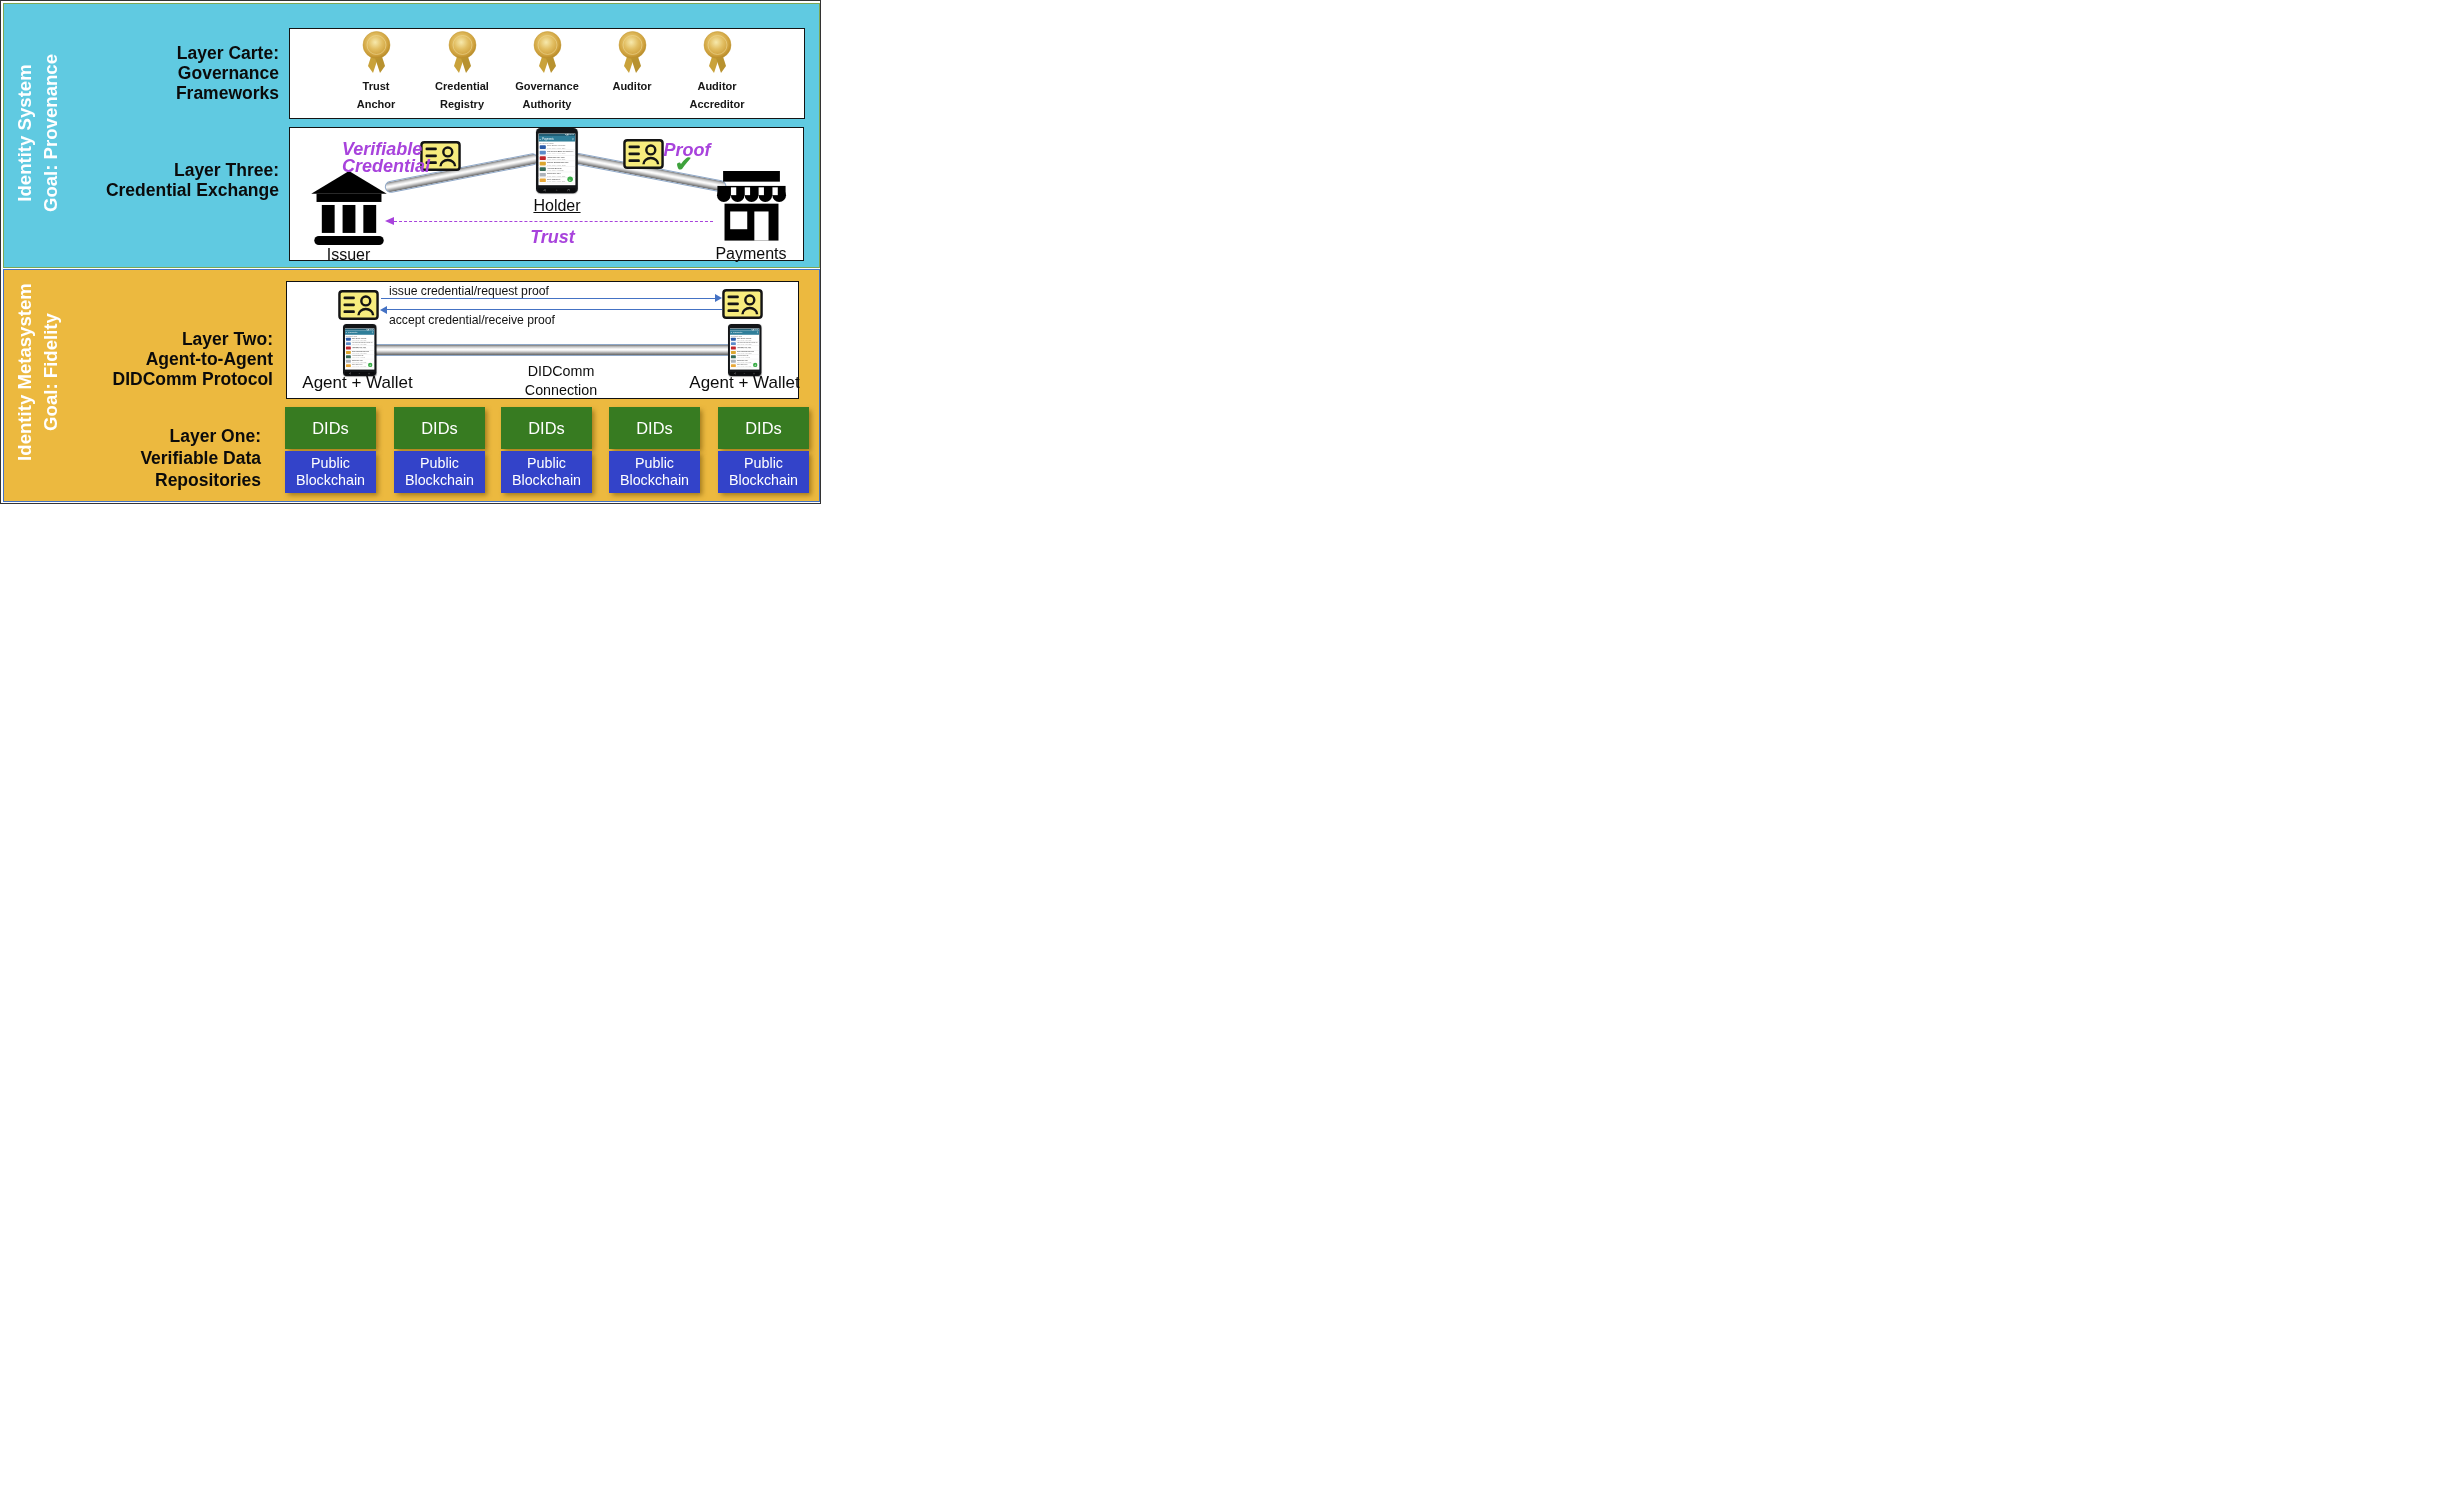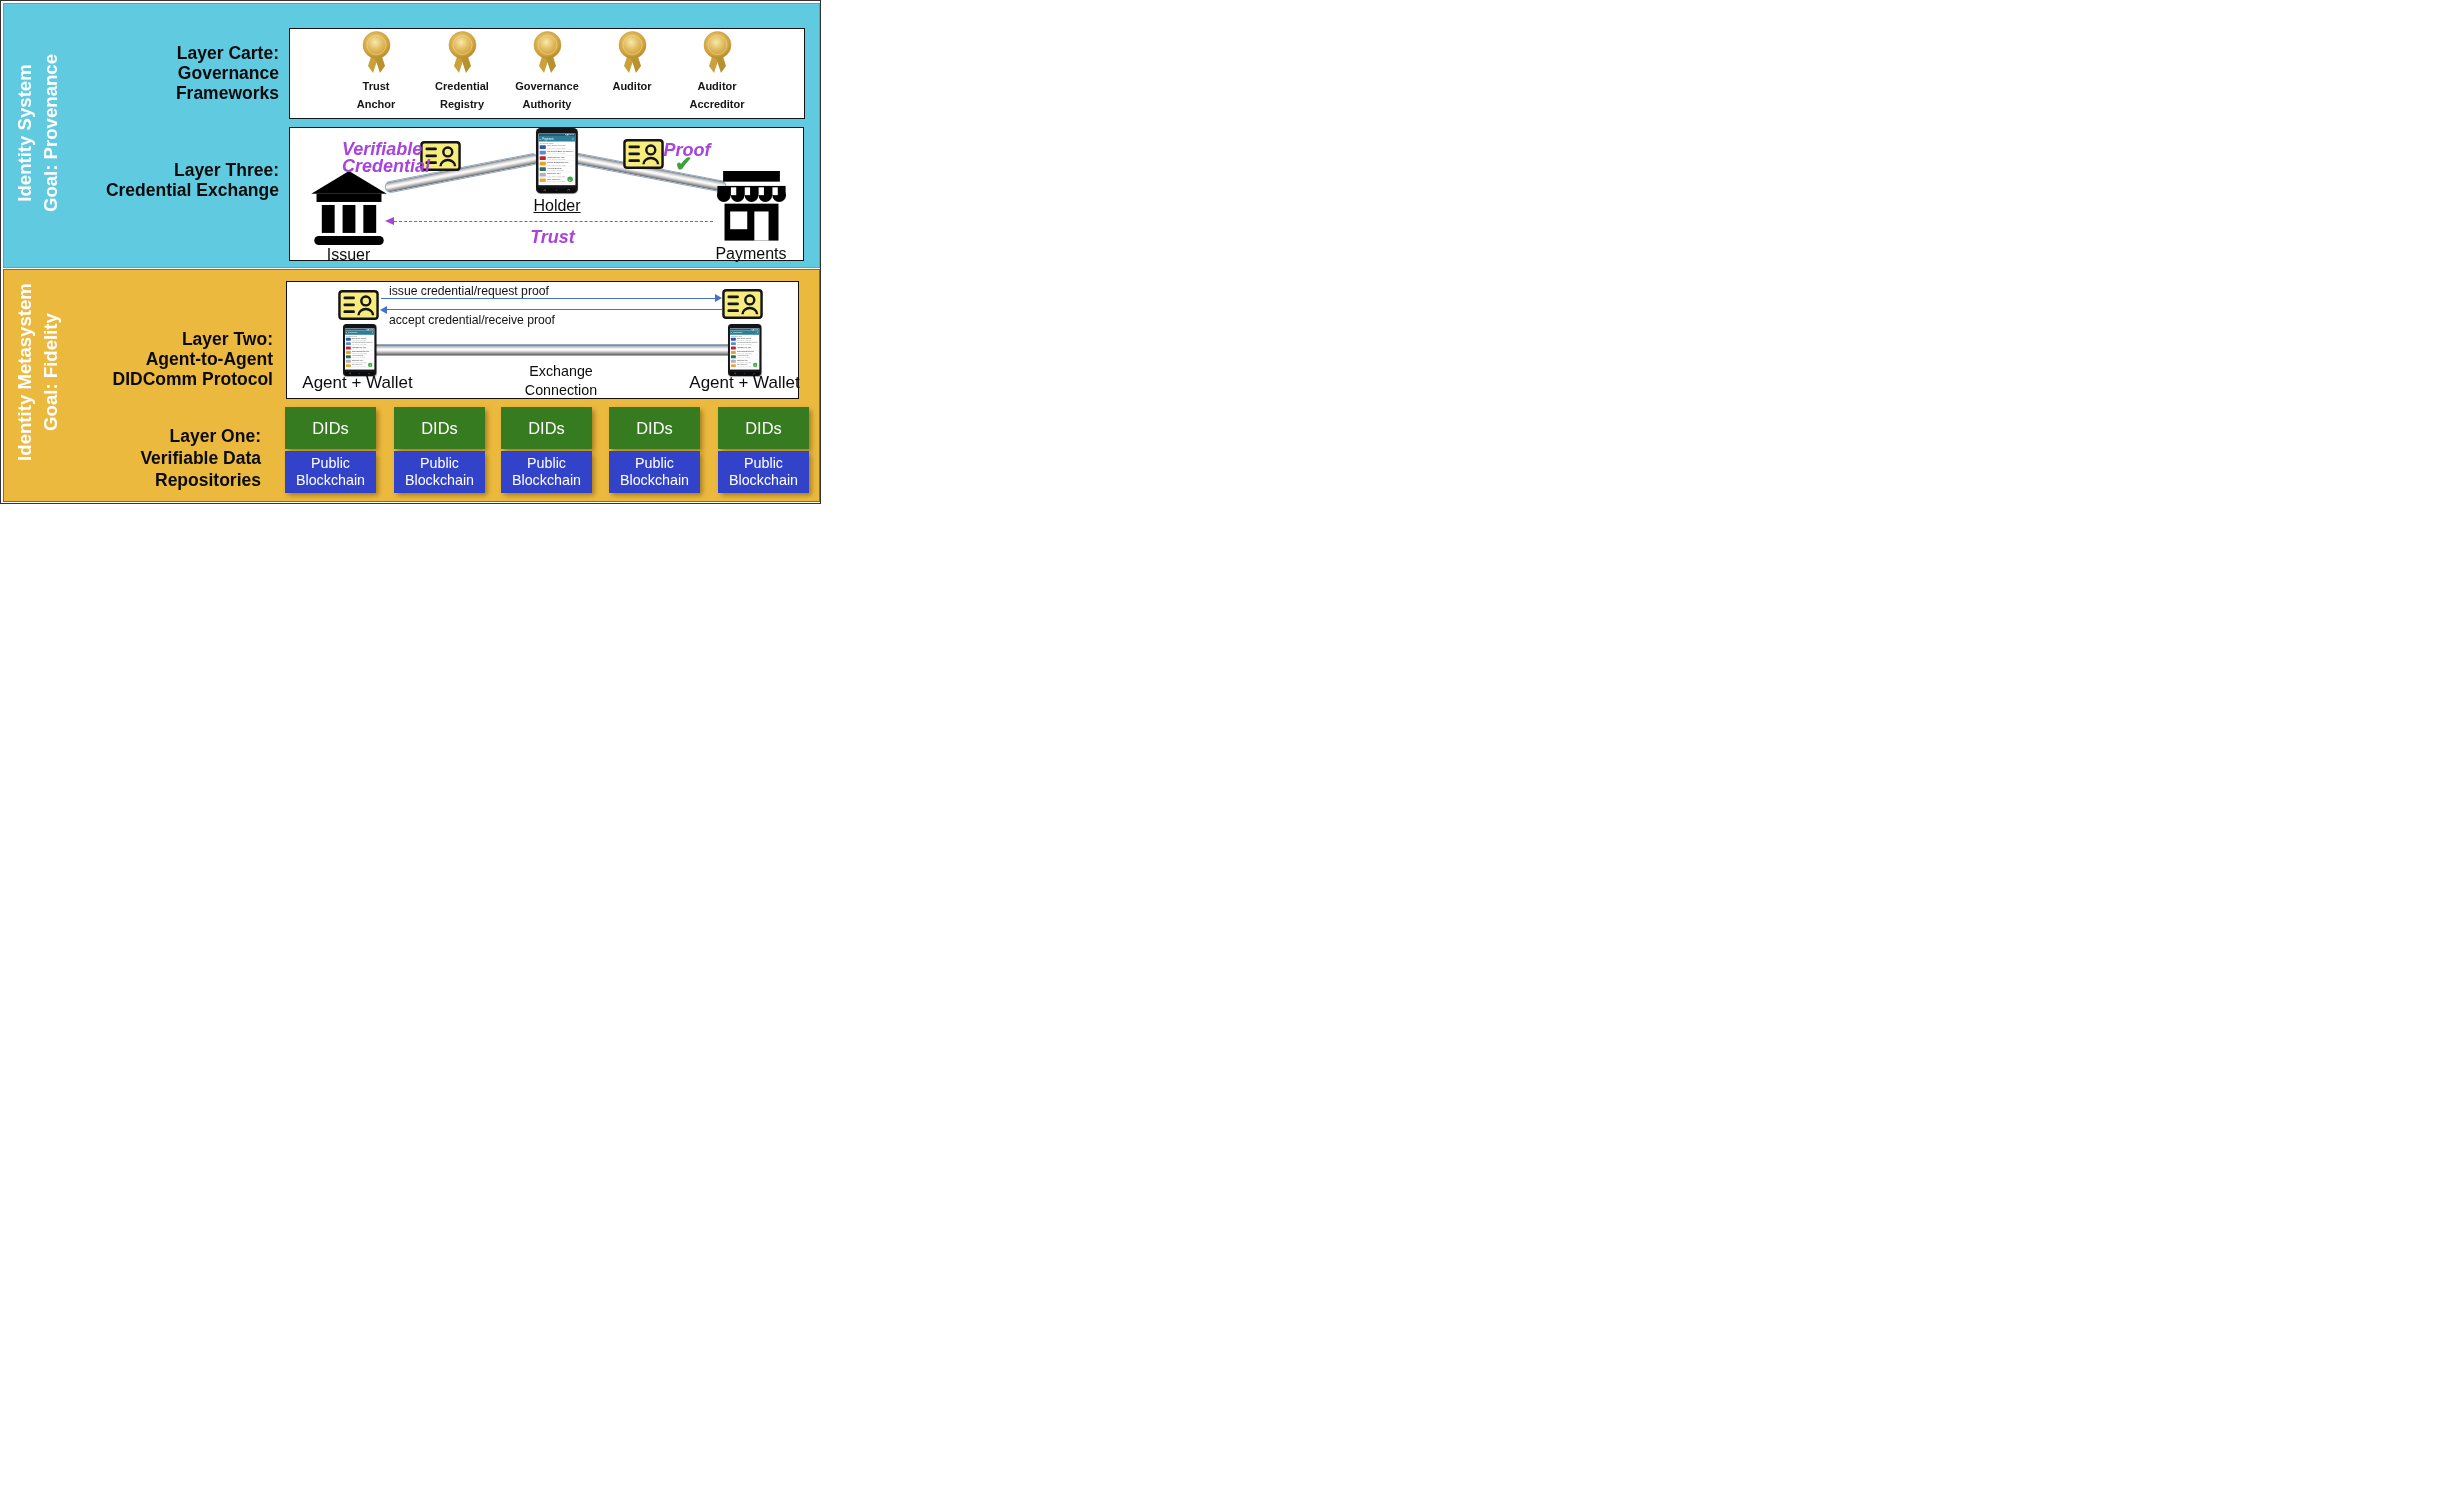--- a/index.html
+++ b/index.html
@@ -483,21 +483,21 @@
           <span>◁</span>
           <span>○</span>
           <span>▢</span>
         </div>
     </div>
   </div>
 
   <div class="abs aglabel" style="left:293px;top:372px;width:127px;">Agent + Wallet</div>
   <div class="abs aglabel" style="left:680px;top:372px;width:127px;">Agent + Wallet</div>
   <div class="abs ddlabel" style="left:507px;top:361px;width:106px;">
-    <div>Exchange</div>
+    <div>DIDComm</div>
     <div>Connection</div>
   </div>
 
   <div class="col-top" style="left:284px;top:406px;">DIDs</div>
   <div class="col-bot" style="left:284px;top:450px;">Public Blockchain</div>
   <div class="col-top" style="left:393px;top:406px;">DIDs</div>
   <div class="col-bot" style="left:393px;top:450px;">Public Blockchain</div>
   <div class="col-top" style="left:500px;top:406px;">DIDs</div>
   <div class="col-bot" style="left:500px;top:450px;">Public Blockchain</div>
   <div class="col-top" style="left:608px;top:406px;">DIDs</div>

